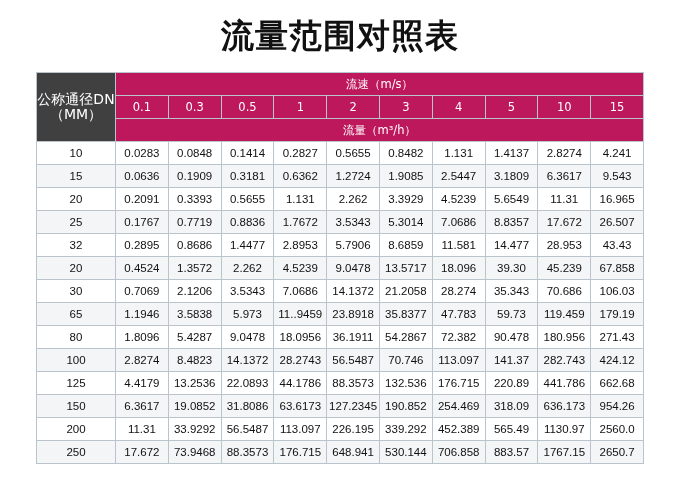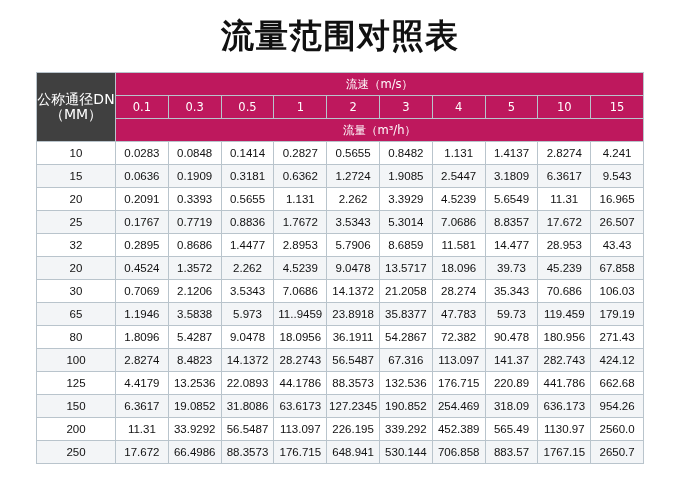--- a/index.html
+++ b/index.html
@@ -190,21 +190,21 @@
           </tr>
           <tr class="alt">
             <td class="rowlabel col-dn">20</td>
             <td class="cell col-v">0.4524</td>
             <td class="cell col-v">1.3572</td>
             <td class="cell col-v">2.262</td>
             <td class="cell col-v">4.5239</td>
             <td class="cell col-v">9.0478</td>
             <td class="cell col-v">13.5717</td>
             <td class="cell col-v">18.096</td>
-            <td class="cell col-v">39.73</td>
+            <td class="cell col-v">39.30</td>
             <td class="cell col-v">45.239</td>
             <td class="cell col-v">67.858</td>
           </tr>
           <tr>
             <td class="rowlabel col-dn">30</td>
             <td class="cell col-v">0.7069</td>
             <td class="cell col-v">2.1206</td>
             <td class="cell col-v">3.5343</td>
             <td class="cell col-v">7.0686</td>
             <td class="cell col-v">14.1372</td>
@@ -240,21 +240,21 @@
             <td class="cell col-v">180.956</td>
             <td class="cell col-v">271.43</td>
           </tr>
           <tr class="alt">
             <td class="rowlabel col-dn">100</td>
             <td class="cell col-v">2.8274</td>
             <td class="cell col-v">8.4823</td>
             <td class="cell col-v">14.1372</td>
             <td class="cell col-v">28.2743</td>
             <td class="cell col-v">56.5487</td>
-            <td class="cell col-v">67.316</td>
+            <td class="cell col-v">70.746</td>
             <td class="cell col-v">113.097</td>
             <td class="cell col-v">141.37</td>
             <td class="cell col-v">282.743</td>
             <td class="cell col-v">424.12</td>
           </tr>
           <tr>
             <td class="rowlabel col-dn">125</td>
             <td class="cell col-v">4.4179</td>
             <td class="cell col-v">13.2536</td>
             <td class="cell col-v">22.0893</td>
@@ -288,21 +288,21 @@
             <td class="cell col-v">226.195</td>
             <td class="cell col-v">339.292</td>
             <td class="cell col-v">452.389</td>
             <td class="cell col-v">565.49</td>
             <td class="cell col-v">1130.97</td>
             <td class="cell col-v">2560.0</td>
           </tr>
           <tr class="alt">
             <td class="rowlabel col-dn">250</td>
             <td class="cell col-v">17.672</td>
-            <td class="cell col-v">66.4986</td>
+            <td class="cell col-v">73.9468</td>
             <td class="cell col-v">88.3573</td>
             <td class="cell col-v">176.715</td>
             <td class="cell col-v">648.941</td>
             <td class="cell col-v">530.144</td>
             <td class="cell col-v">706.858</td>
             <td class="cell col-v">883.57</td>
             <td class="cell col-v">1767.15</td>
             <td class="cell col-v">2650.7</td>
           </tr>
         </tbody>

